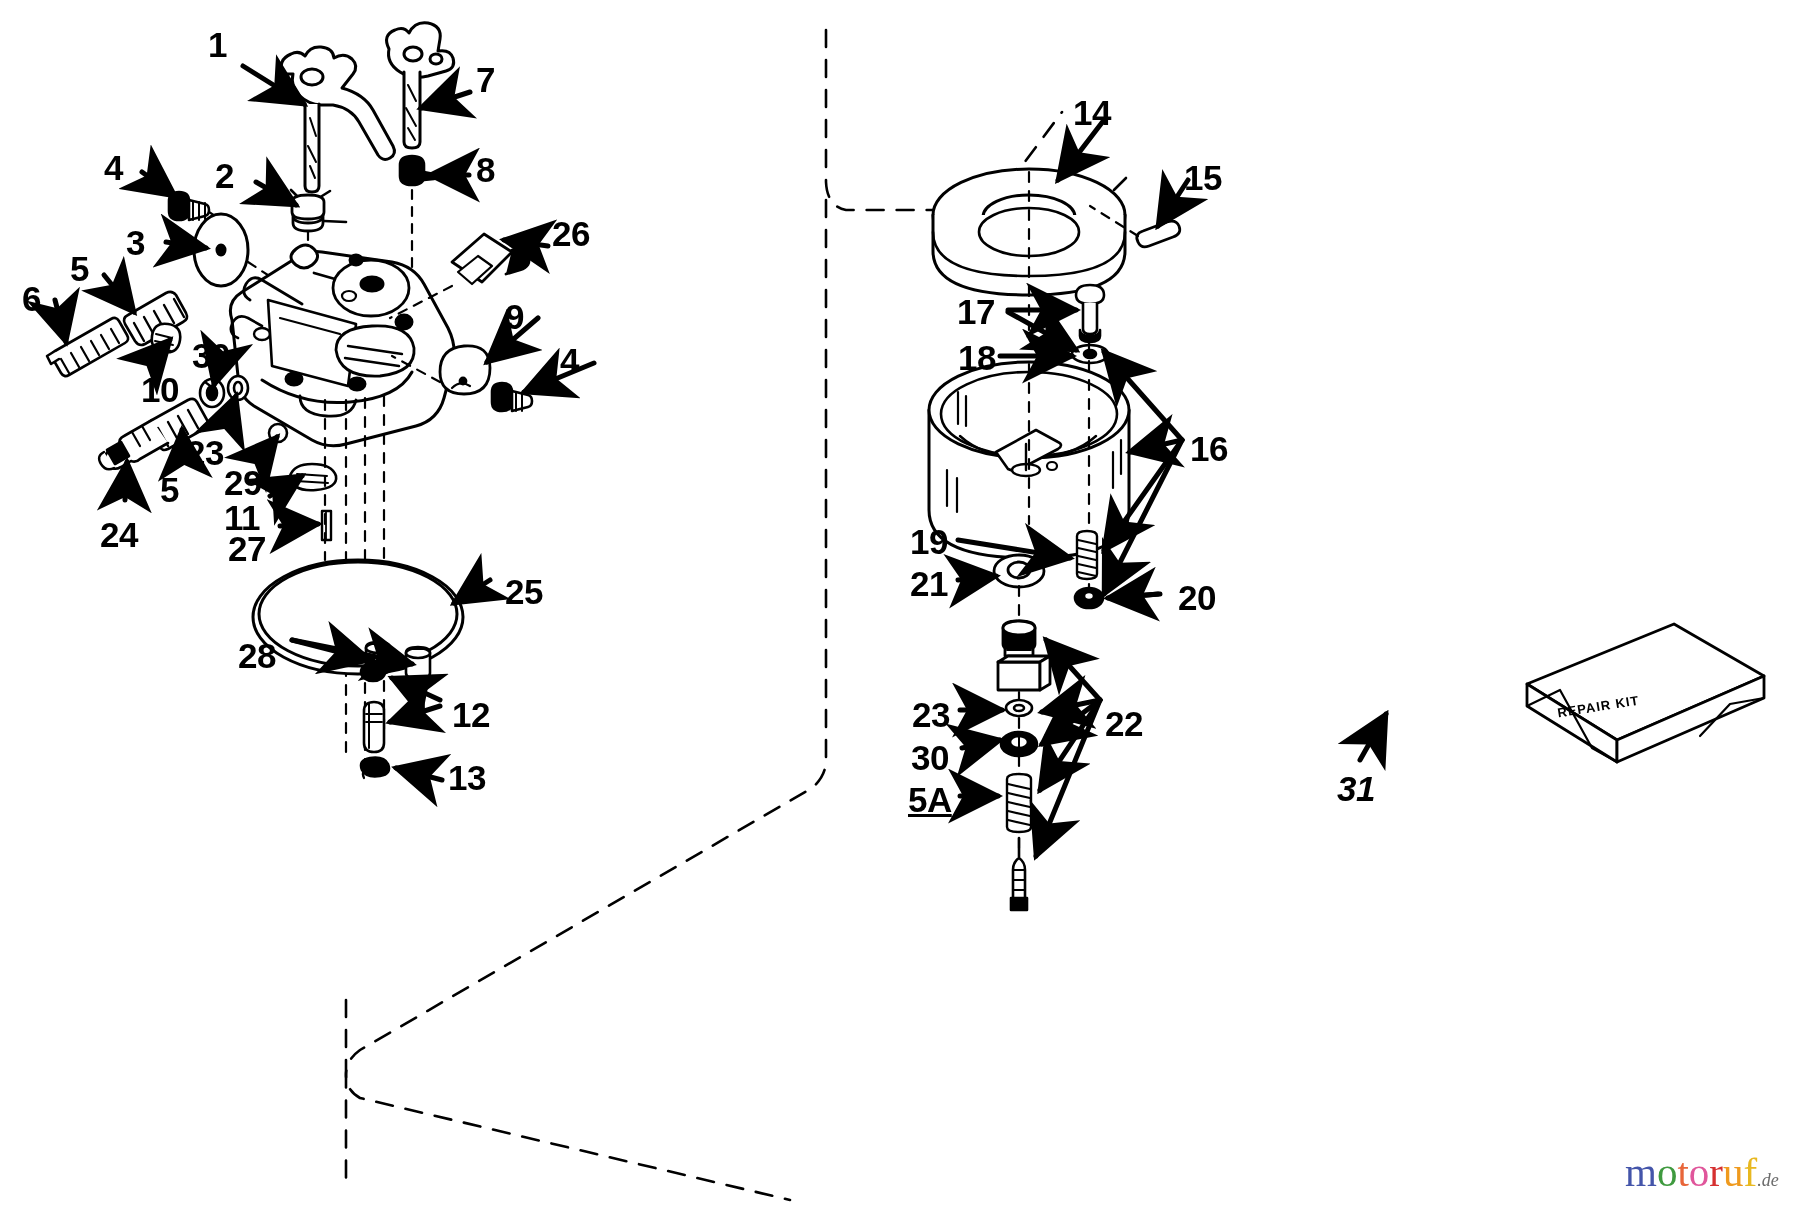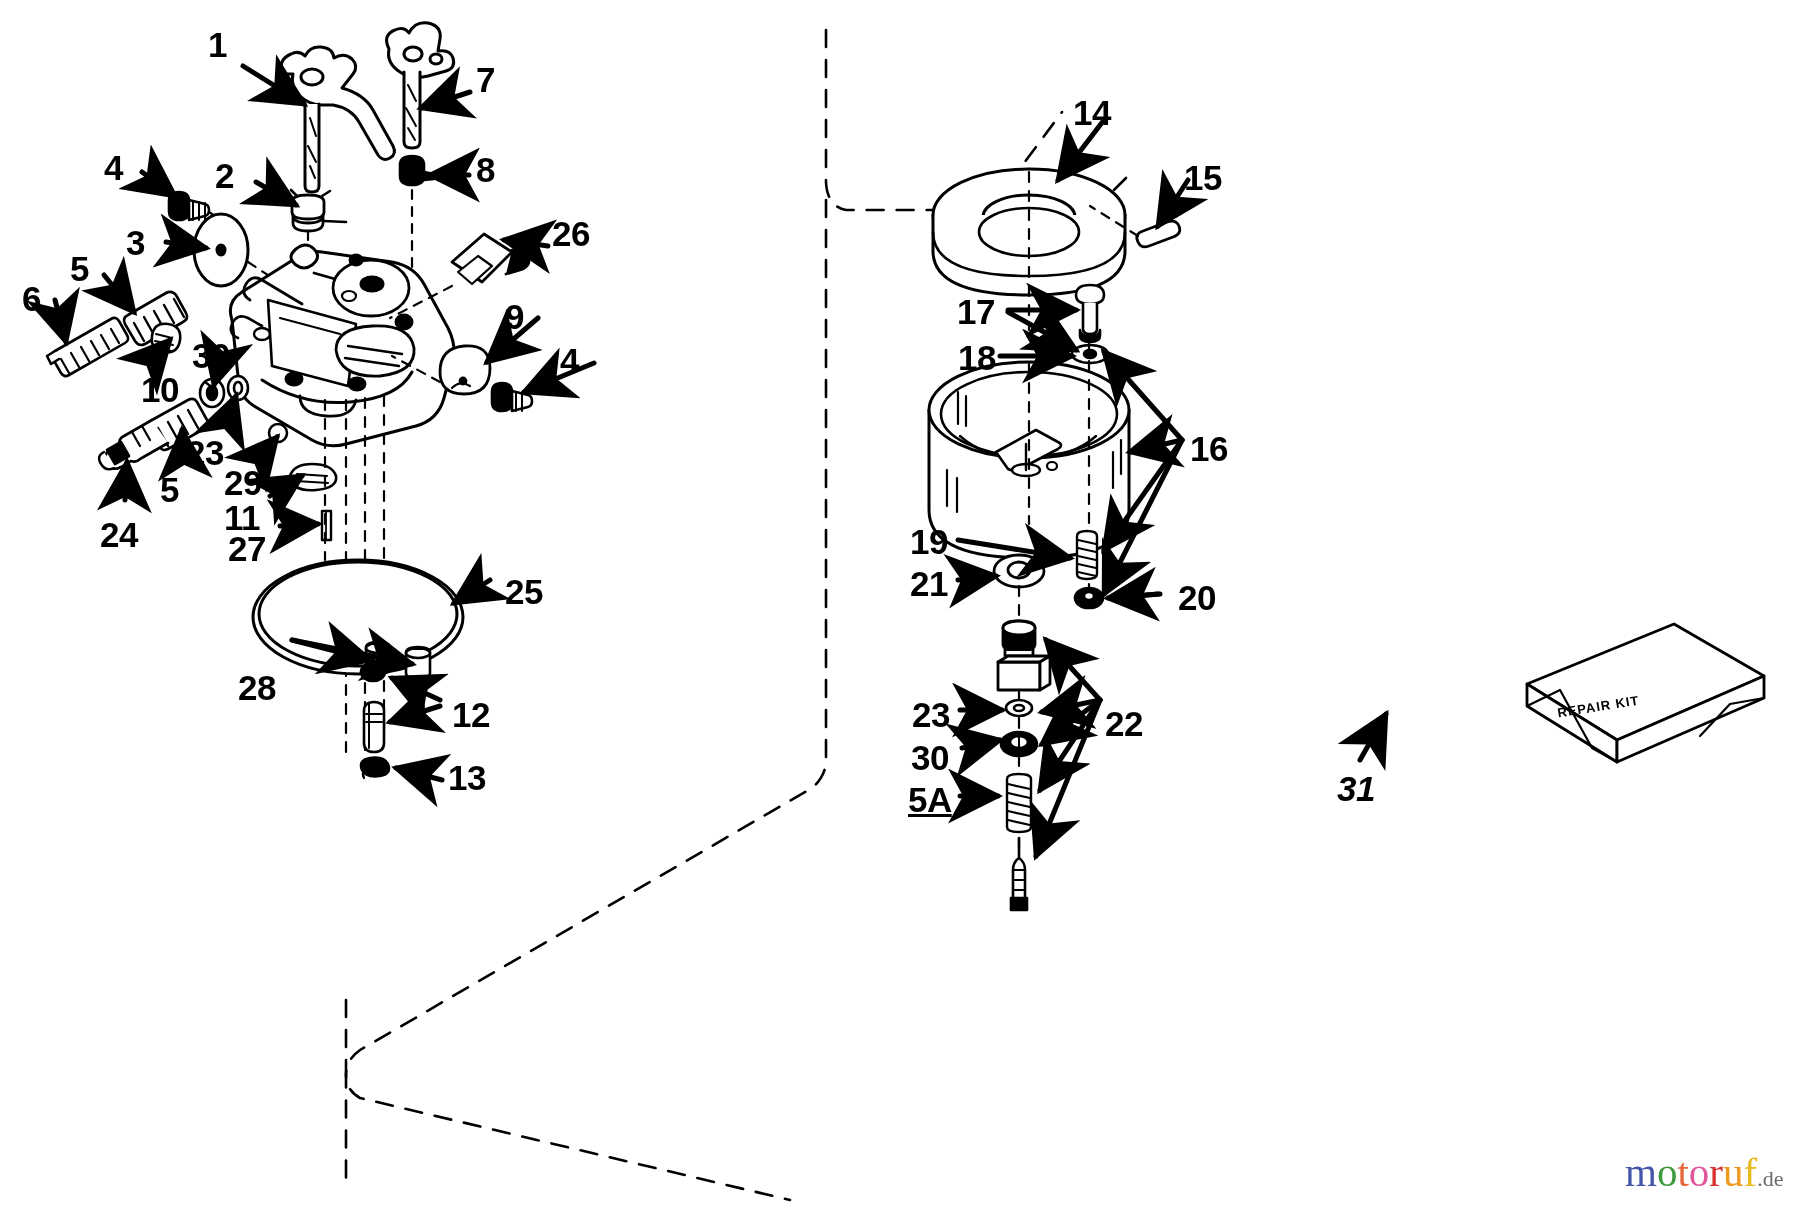--- a/index.html
+++ b/index.html
@@ -38,22 +38,23 @@
   #watermark {
     position: absolute;
     left: 1625px;
     top: 1148px;
     font-family: "Liberation Serif", serif;
     font-size: 41px;
     letter-spacing: 0px;
     white-space: nowrap;
   }
   #watermark .tld {
-    font-size: 22px;
+    font-size: 18px;
     color: #6b6b6b;
+    font-style: italic;
   }
   .kit-label {
     position: absolute;
     font-family: "Liberation Sans", sans-serif;
     font-weight: bold;
     font-size: 13px;
     color: #000000;
     letter-spacing: 1px;
     transform: rotate(-9deg);
     white-space: nowrap;
@@ -468,21 +469,21 @@
   <div class="callout" style="left:186px; top:435px;">23</div>
   <div class="callout" style="left:224px;  top:465px;">29</div>
   <div class="callout" style="left:160px; top:472px;">5</div>
   <div class="callout" style="left:224px;  top:500px;">11</div>
   <div class="callout" style="left:910px;  top:524px;">19</div>
   <div class="callout" style="left:228px;  top:531px;">27</div>
   <div class="callout" style="left:100px;  top:517px;">24</div>
   <div class="callout" style="left:910px;  top:566px;">21</div>
   <div class="callout" style="left:505px;  top:574px;">25</div>
   <div class="callout" style="left:1166px; top:580px;margin-left:12px;">20</div>
-  <div class="callout" style="left:238px;  top:670px;text-align:center;">28</div>
+  <div class="callout" style="left:238px;  top:638px;text-align:center;">28</div>
   <div class="callout" style="left:1105px; top:698px;margin-top:8px;">22</div>
   <div class="callout" style="left:912px; top:697px;">23</div>
   <div class="callout" style="left:452px;  top:697px;">12</div>
   <div class="callout" style="left:911px; top:740px;">30</div>
   <div class="callout" style="left:1337px; top:771px;font-style:italic;">31</div>
   <div class="callout" style="left:448px;  top:760px;">13</div>
   <div class="callout" style="left:908px;  top:782px;text-decoration:underline;">5A</div>
 
   <div class="kit-label" style="left:1557px; top:699px;">REPAIR KIT</div>
 

